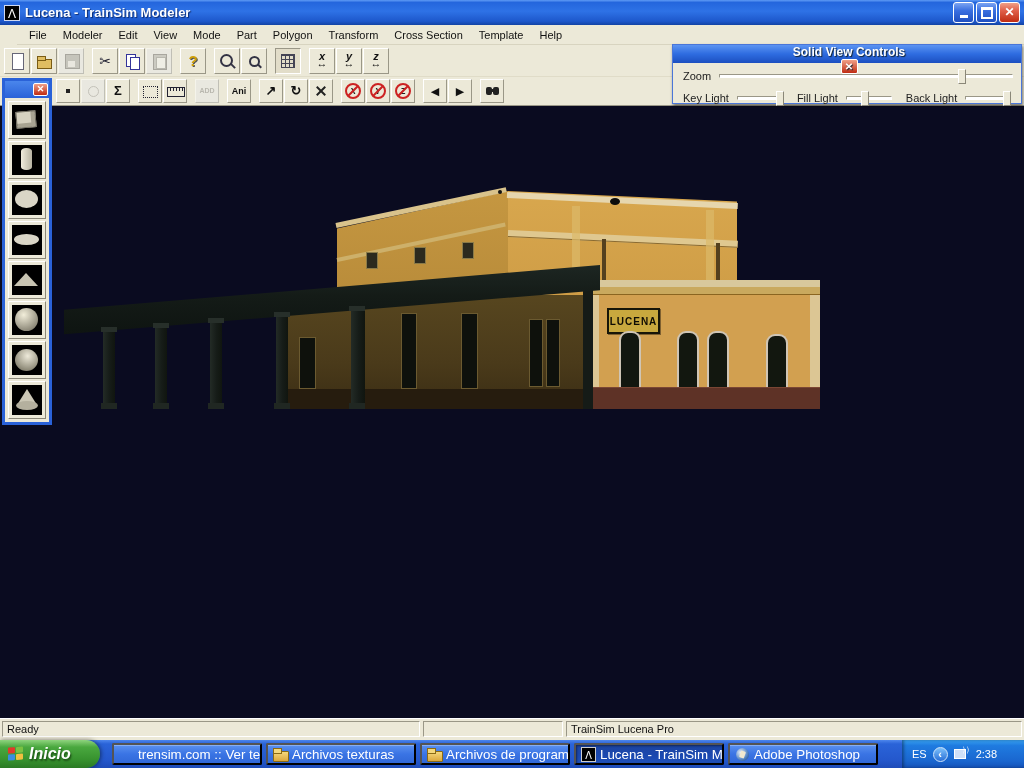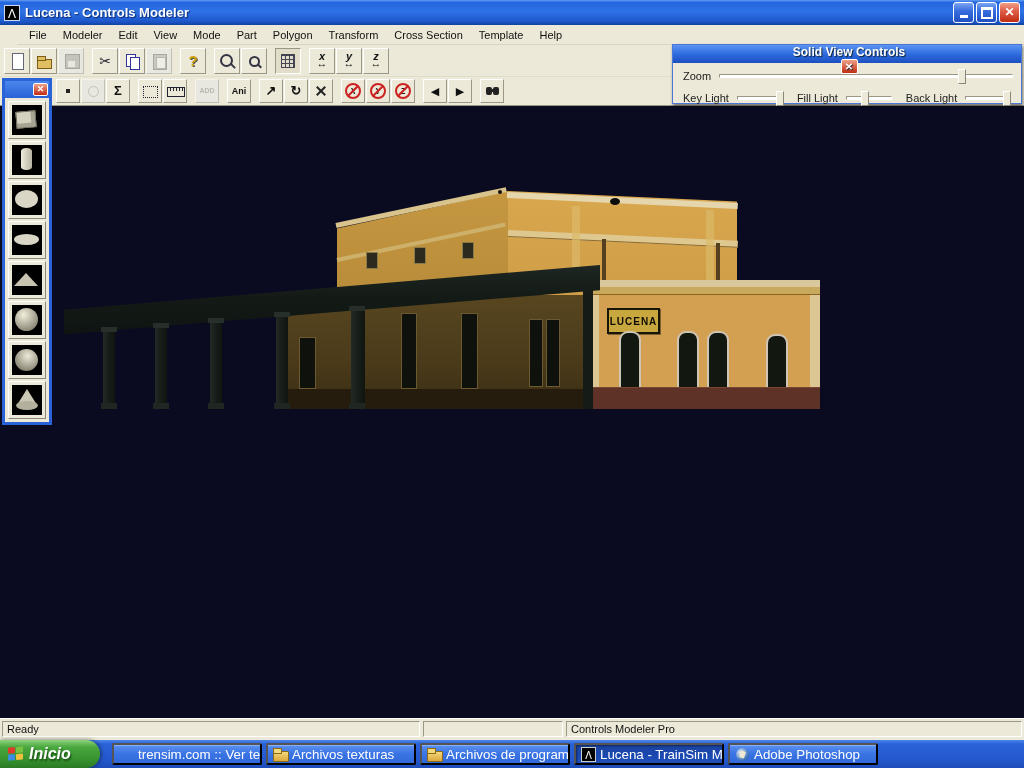--- a/index.html
+++ b/index.html
@@ -212,21 +212,21 @@
   .ic-display-icon::after { content:"\ff09\ff09"; position:absolute; left:8px; top:-3px; font-size:8px; color:#fff; letter-spacing:-4px; }
   .tray-time { font-size:11px; color:#fff; }
 </style>
 </head>
 <body>
 
 <div class="screen">
 
   <div class="titlebar">
     <span class="app-icon">Λ</span>
-    <span class="title">Lucena - Controls Modeler</span>
+    <span class="title">Lucena - TrainSim Modeler</span>
     <span class="winbtn min"></span>
     <span class="winbtn restore"></span>
     <span class="winbtn close">✕</span>
   </div>
 
   <div class="menubar">
     <span class="menu-item">File</span>
       <span class="menu-item">Modeler</span>
       <span class="menu-item">Edit</span>
       <span class="menu-item">View</span>
@@ -455,21 +455,21 @@
         <span class="slider sl-small" style="margin-right:0;">
           <span class="thumb" style="left: 93%;"></span>
         </span>
       </div>
     </div>
   </div>
 
   <div class="statusbar">
     <div class="pane pane-ready">Ready</div>
     <div class="pane pane-empty"></div>
-    <div class="pane pane-edition">Controls Modeler Pro</div>
+    <div class="pane pane-edition">TrainSim Lucena Pro</div>
   </div>
 
   <div class="taskbar">
     <div class="start">
       <span class="winflag">
           <i class="f1"></i>
           <i class="f2"></i>
           <i class="f3"></i>
           <i class="f4"></i>
         </span>
@@ -490,15 +490,21 @@
         </button>
         <button class="task active">
           <span class="tico ic-tsm-icon">Λ</span>
           <span>Lucena - TrainSim Mo...</span>
         </button>
         <button class="task">
           <span class="tico ic-photoshop-icon"></span>
           <span>Adobe Photoshop</span>
         </button>
     </div>
+    <div class="tray">
+      <span class="tray-lang">ES</span>
+      <span class="tray-collapse">‹</span>
+      <span class="ic-display-icon"></span>
+      <span class="tray-time">2:38</span>
+    </div>
   </div>
 
 </div>
 
 </body></html>

